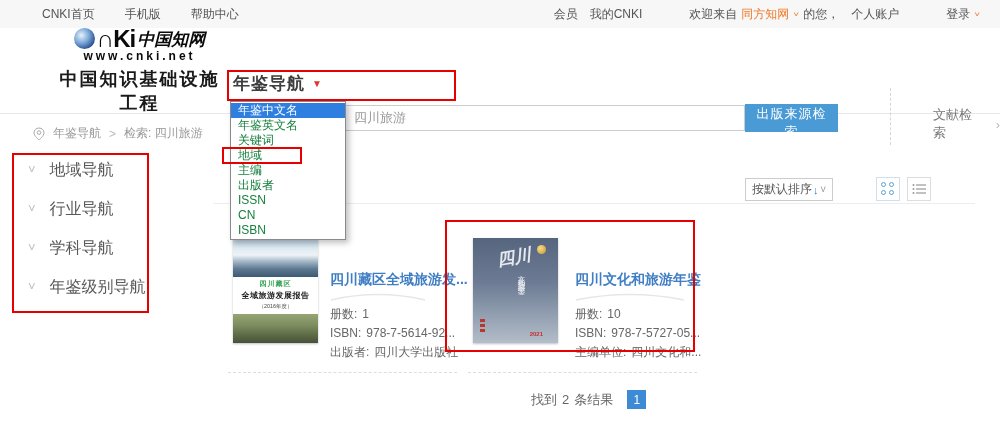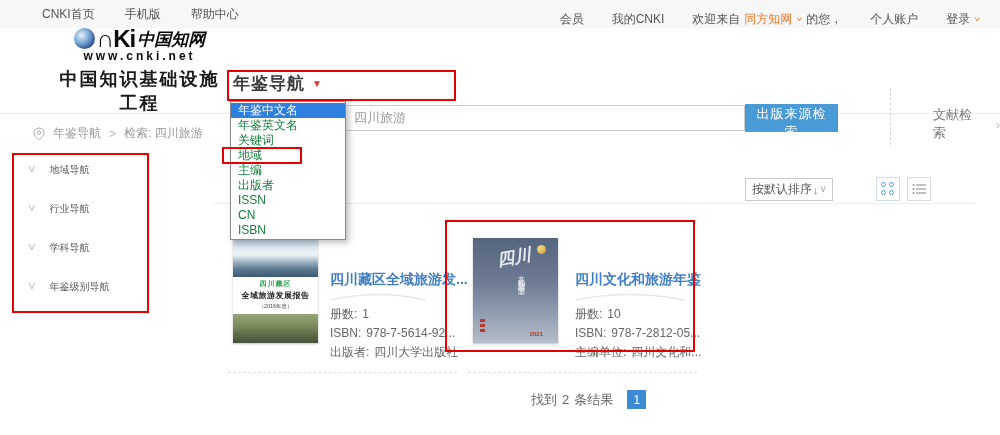--- a/index.html
+++ b/index.html
@@ -3,25 +3,25 @@
 <meta charset="utf-8">
 <style>
   html,body{margin:0;padding:0;background:#fff;}
   .page{position:relative;width:1000px;height:435px;background:#fff;overflow:hidden;
         font-family:"Liberation Sans",sans-serif;}
 
   
   .topbar{position:absolute;left:0;top:0;width:1000px;height:28px;background:#f7f7f7;
           border-bottom:1px solid #ececec;font-size:12px;color:#555;}
   .topbar-left{position:absolute;left:42px;top:0;height:28px;display:flex;align-items:center;gap:30px;}
-  .topbar-right{position:absolute;right:20px;top:0;height:28px;display:flex;align-items:flex-end;gap:28px;white-space:nowrap;}
+  .topbar-right{position:absolute;right:20px;top:0;height:28px;display:flex;align-items:center;gap:12px;white-space:nowrap;}
   .tb-link{cursor:pointer;}
   .org{color:#f07b2a;}
   .chev-o{color:#f07b2a;font-size:10px;transform:scaleY(.8);display:inline-block;}
-  .tb-group{display:flex;align-items:center;gap:4px;}
+  .tb-group{display:flex;align-items:center;gap:4px;margin-left:35px;}
 
   
   .header{position:absolute;left:0;top:28px;width:1000px;height:85px;background:#fff;border-bottom:1px solid #e8e8e8;}
   .logo{position:absolute;left:52px;top:0;width:175px;text-align:center;}
   .logo-row1{display:flex;align-items:flex-end;justify-content:center;gap:2px;}
   .globe{width:21px;height:21px;border-radius:50%;
          background:radial-gradient(circle at 35% 35%, #e8f2fa 0%, #7aa8d8 40%, #16377a 85%);}
   .nki{font-weight:bold;font-size:24px;letter-spacing:-1px;color:#0a0a0a;line-height:20px;}
   .cnname{font-family:"DejaVu Serif",serif;font-style:italic;font-weight:bold;font-size:17px;color:#0a0a0a;line-height:19px;}
   .logo-url{font-weight:bold;font-size:12px;letter-spacing:3px;color:#0a0a0a;margin-top:0px;}
@@ -43,21 +43,21 @@
   .doc-search{position:absolute;left:933px;top:78px;font-size:13px;color:#777;display:flex;gap:11px;align-items:center;cursor:pointer;}
   .doc-arrow{color:#bbb;font-size:13px;}
 
   
   .breadcrumb{position:absolute;left:33px;top:125px;display:flex;align-items:center;gap:8px;font-size:12px;color:#999;}
   .crumb-sep{color:#bbb;}
 
   
   .side-item{position:absolute;left:28px;height:18px;display:flex;align-items:center;gap:14px;cursor:pointer;}
   .side-chev{color:#c0c0c0;font-size:13px;line-height:10px;}
-  .side-label{font-size:10px;color:#595959;}
+  .side-label{font-size:16px;color:#595959;}
 
   
   .toolbar-sort{position:absolute;left:745px;top:178px;width:88px;height:23px;border:1px solid #ccc;
                 box-sizing:border-box;font-size:12px;color:#555;display:flex;align-items:center;
                 padding:0 6px;cursor:pointer;background:#fff;}
   .sort-down{color:#2e7fd8;font-weight:bold;font-size:11px;margin-left:1px;}
   .sort-chev{margin-left:auto;color:#999;font-size:10px;}
   .view-grid{position:absolute;left:876px;top:177px;width:24px;height:24px;border:1px solid #cfe0ec;
              box-sizing:border-box;display:grid;place-items:center;cursor:pointer;background:#fff;}
   .grid-dots{width:14px;height:14px;display:grid;grid-template-columns:5px 5px;grid-template-rows:5px 5px;gap:3px;}
@@ -271,21 +271,21 @@
     <div class="card-title">四川文化和旅游年鉴</div>
     <svg class="title-curve" width="110" height="8" viewBox="0 0 110 8">
       <path d="M1 7 Q55 -4 109 7" fill="none" stroke="#e6e6e6" stroke-width="1.4"></path>
     </svg>
     <div class="field">
       <span>册数:</span>
       <span>10</span>
     </div>
     <div class="field">
       <span>ISBN:</span>
-      <span>978-7-2812-05...</span>
+      <span>978-7-5727-05...</span>
     </div>
     <div class="field">
       <span>主编单位:</span>
       <span>四川文化和...</span>
     </div>
   </div>
 
   <div class="dash dash1"></div>
   <div class="dash dash2"></div>
 

